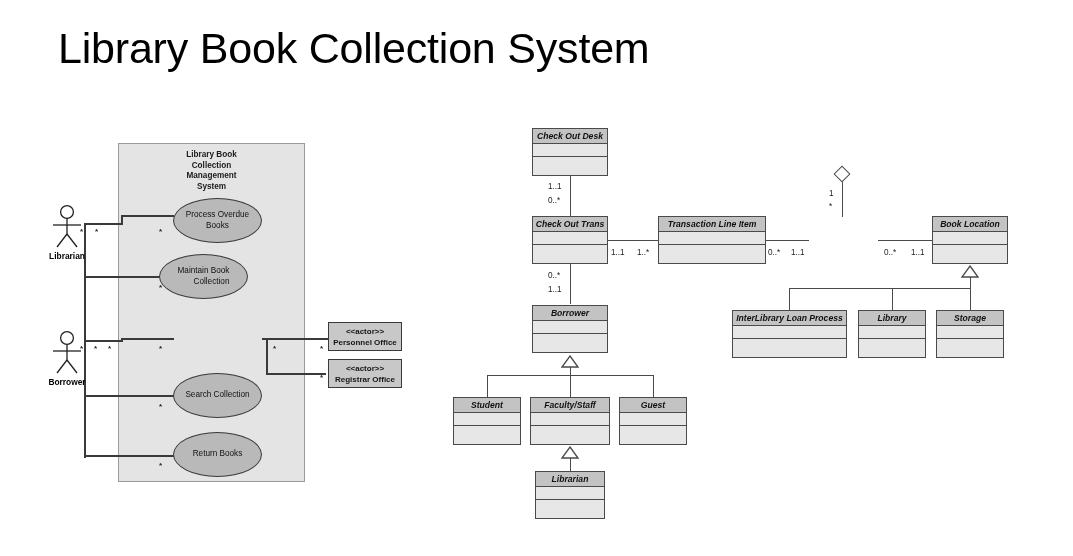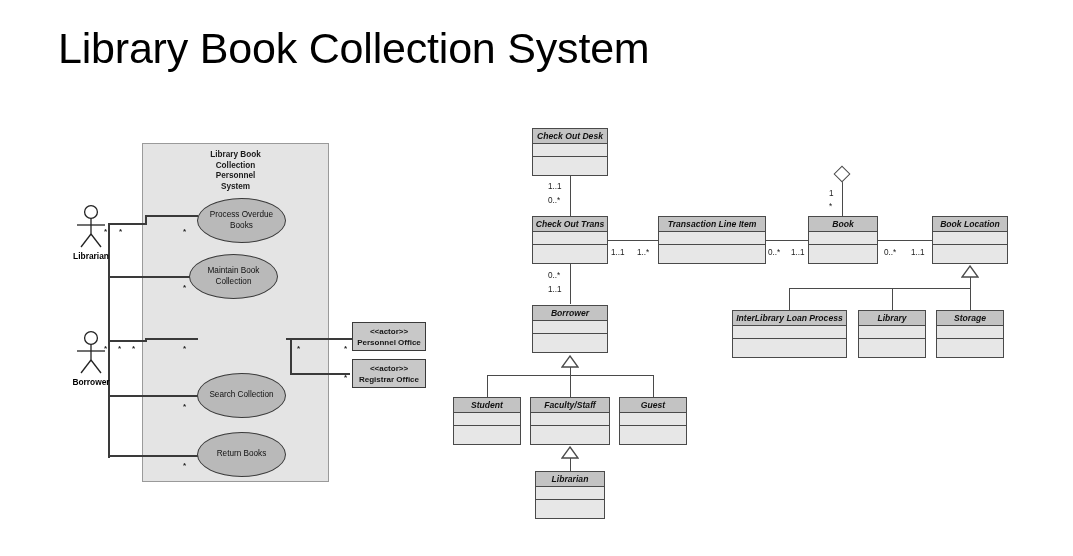--- a/index.html
+++ b/index.html
@@ -31,21 +31,20 @@
 
   
   .abs { position: absolute; }
 
   
   #usecase-diagram {
     position: absolute;
     left: 0; top: 0;
     width: 460px;
     height: 556px;
-    margin-left: 24px;
   }
   .system-boundary {
     position: absolute;
     left: 118px;
     top: 143px;
     width: 187px;
     height: 339px;
     background: #e4e4e4;
     border: 1px solid #9a9a9a;
     box-sizing: border-box;
@@ -184,21 +183,21 @@
 <div id="page">
 
   <div id="page-title">Library Book Collection System</div>
 
   <div id="usecase-diagram">
 
     <div class="system-boundary"></div>
     <div class="system-boundary-label">
       <div>Library Book</div>
       <div>Collection</div>
-      <div>Personnel</div>
+      <div>Management</div>
       <div>System</div>
     </div>
 
     <div class="uc-line v" style="left:84px; top:225px; height:231px;"></div>
 
     <div class="uc-line h" style="left:84px; top:223px; width:38px;"></div>
     <div class="uc-line v" style="left:121px; top:215px; height:10px;"></div>
     <div class="uc-line h" style="left:121px; top:215px; width:53px;"></div>
 
     <div class="uc-line h" style="left:84px; top:276px; width:90px;"></div>
@@ -238,21 +237,21 @@
       <div class="actor-label">Borrower</div>
     </div>
 
     <div class="usecase" style="left:173px; top:198px; width:89px; height:45px;">
       <div>
         <div>Process Overdue</div>
         <div>Books</div>
       </div>
     </div>
 
-    <div class="usecase" style="left:165px; top:254px; width:89px; height:45px;">
+    <div class="usecase" style="left:159px; top:254px; width:89px; height:45px;text-align:right;">
       <div>
         <div>Maintain Book</div>
         <div>Collection</div>
       </div>
     </div>
 
 
     <div class="usecase" style="left:173px; top:373px; width:89px; height:45px;">
       <div>Search Collection</div>
     </div>
@@ -336,25 +335,20 @@
       <div class="cmeth"></div>
     </div>
 
     <div class="uml-class" style="left:658px; top:216px; width:108px; height:48px;">
       <div class="cname">Transaction Line Item</div>
       <div class="cattr"></div>
       <div class="cmeth"></div>
     </div>
 
 
-    <div class="uml-class" style="left:808px; top:216px; width:70px; height:48px;">
-      <div class="cname">Book</div>
-      <div class="cattr"></div>
-      <div class="cmeth"></div>
-    </div>
 
     <div class="uml-class" style="left:932px; top:216px; width:76px; height:48px;">
       <div class="cname">Book Location</div>
       <div class="cattr"></div>
       <div class="cmeth"></div>
     </div>
 
     <div class="uml-class" style="left:532px; top:305px; width:76px; height:48px;">
       <div class="cname">Borrower</div>
       <div class="cattr"></div>

